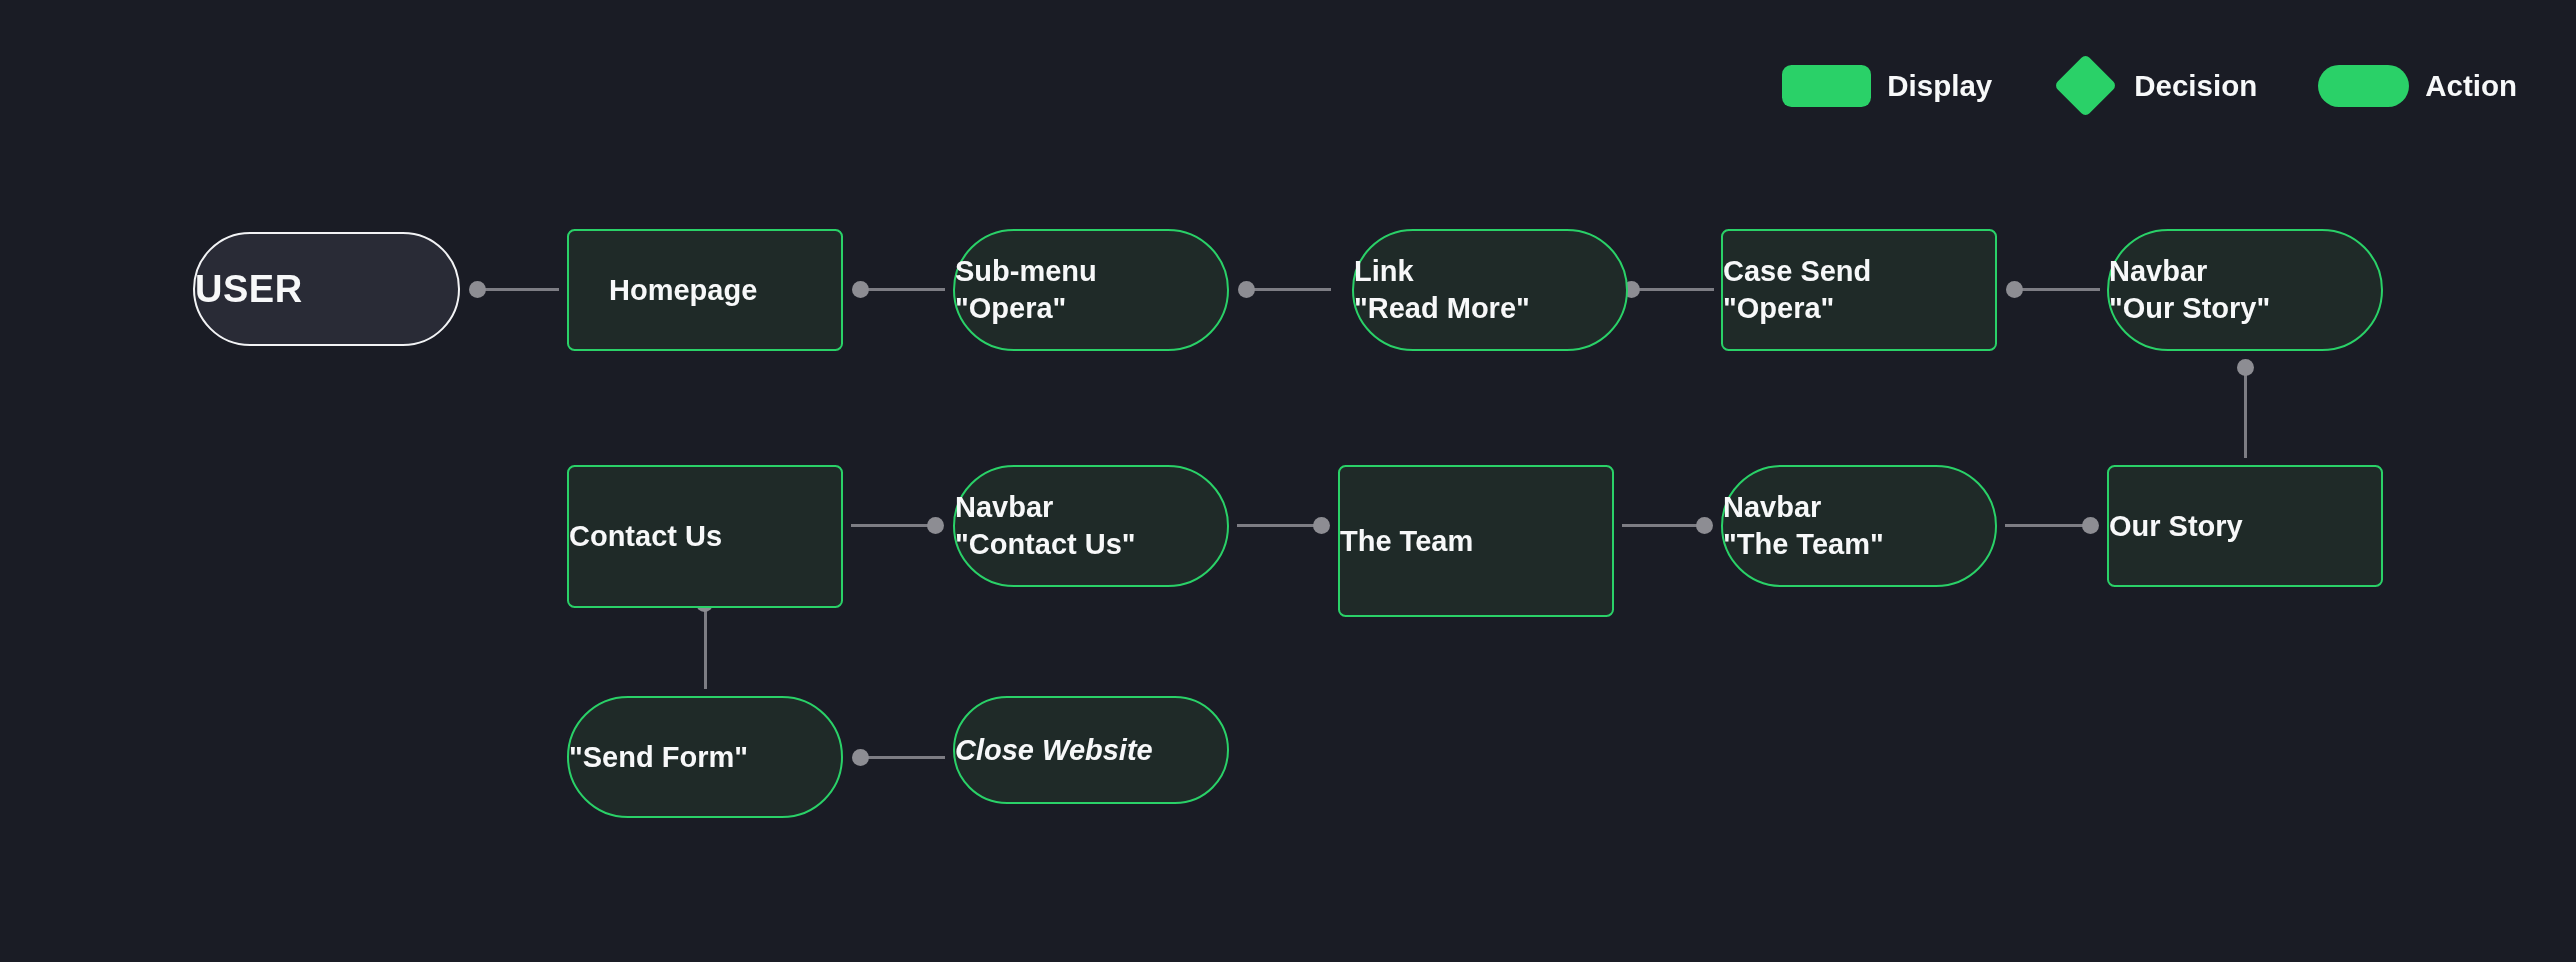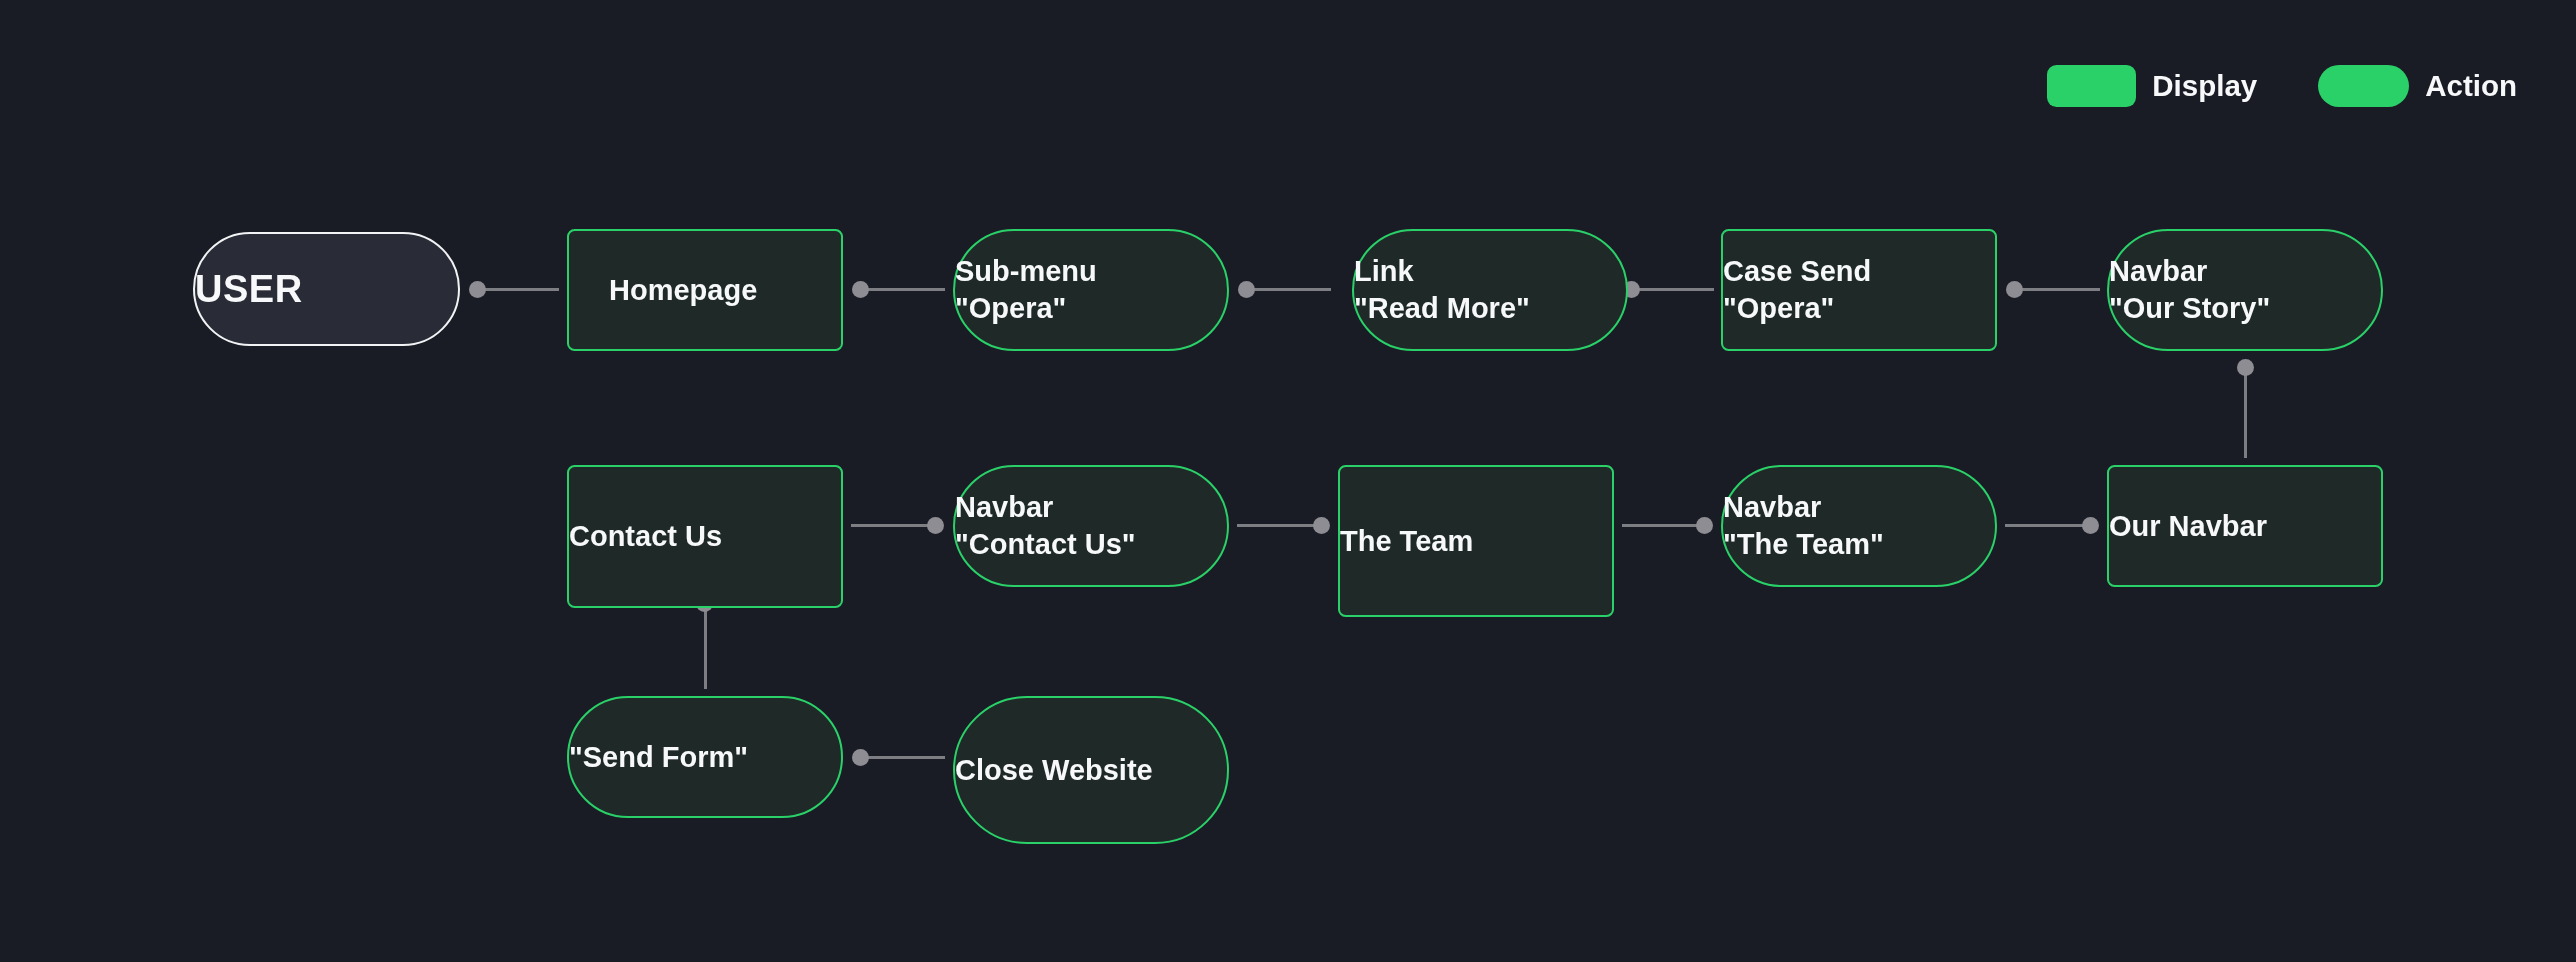--- a/index.html
+++ b/index.html
@@ -106,20 +106,26 @@
 </style>
 </head>
 <body>
 
 <div id="canvas" style="--bg: #1a1c25; --accent: #2ad168; --node-fill: #1f2a28; --user-fill: #292b36; --user-border: #f2f3f5; --connector: #7d7d84; --dot: #8d8d93; --text: #f7f8f9;">
 
   <div class="legend">
     <div class="legend-item">
       <span class="sw-rect"></span>
       <span class="legend-label">Display</span>
+    </div>
+    <div class="legend-item">
+      <span class="sw-diamond-box">
+          <span class="sw-diamond"></span>
+        </span>
+      <span class="legend-label">Decision</span>
     </div>
     <div class="legend-item">
       <span class="sw-pill"></span>
       <span class="legend-label">Action</span>
     </div>
   </div>
 
   <div id="diagram">
       <div class="edge-line" style="left: 477px; width: 82px; top: 288px; height: 2.9px;"></div>
       <div class="edge-dot" style="left: 469px; top: 281px;"></div>
@@ -175,24 +181,24 @@
         <span>"Contact Us"</span>
       </div>
       <div class="node display" style="left: 1338px; top: 465px; width: 276px; height: 152px;">
         <span>The Team</span>
       </div>
       <div class="node action" style="left: 1721px; top: 465px; width: 276px; height: 122px;">
         <span>Navbar</span>
         <span>"The Team"</span>
       </div>
       <div class="node display" style="left: 2107px; top: 465px; width: 276px; height: 122px;">
-        <span>Our Navbar</span>
+        <span>Our Story</span>
       </div>
       <div class="node action" style="left: 567px; top: 696px; width: 276px; height: 122px;">
         <span>"Send Form"</span>
       </div>
-      <div class="node action" style="left: 953px; top: 696px; width: 276px; height: 148px;">
+      <div class="node action" style="left: 953px; top: 696px; width: 276px; height: 108px; font-style: italic;">
         <span>Close Website</span>
       </div>
     </div>
 
 </div>
 
 
 </body></html>

